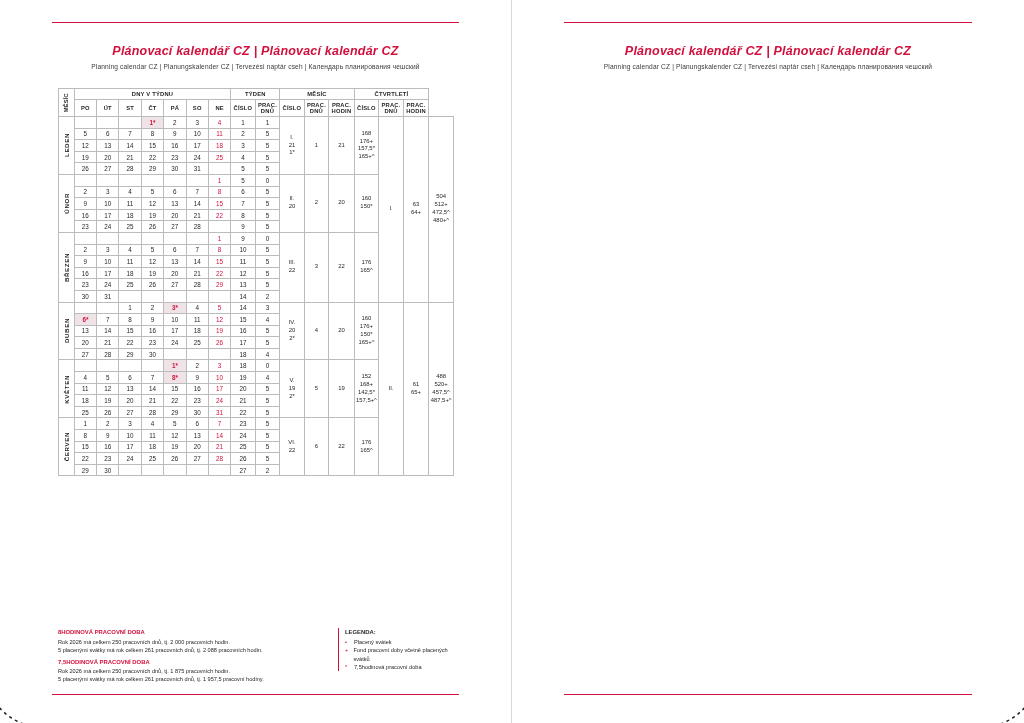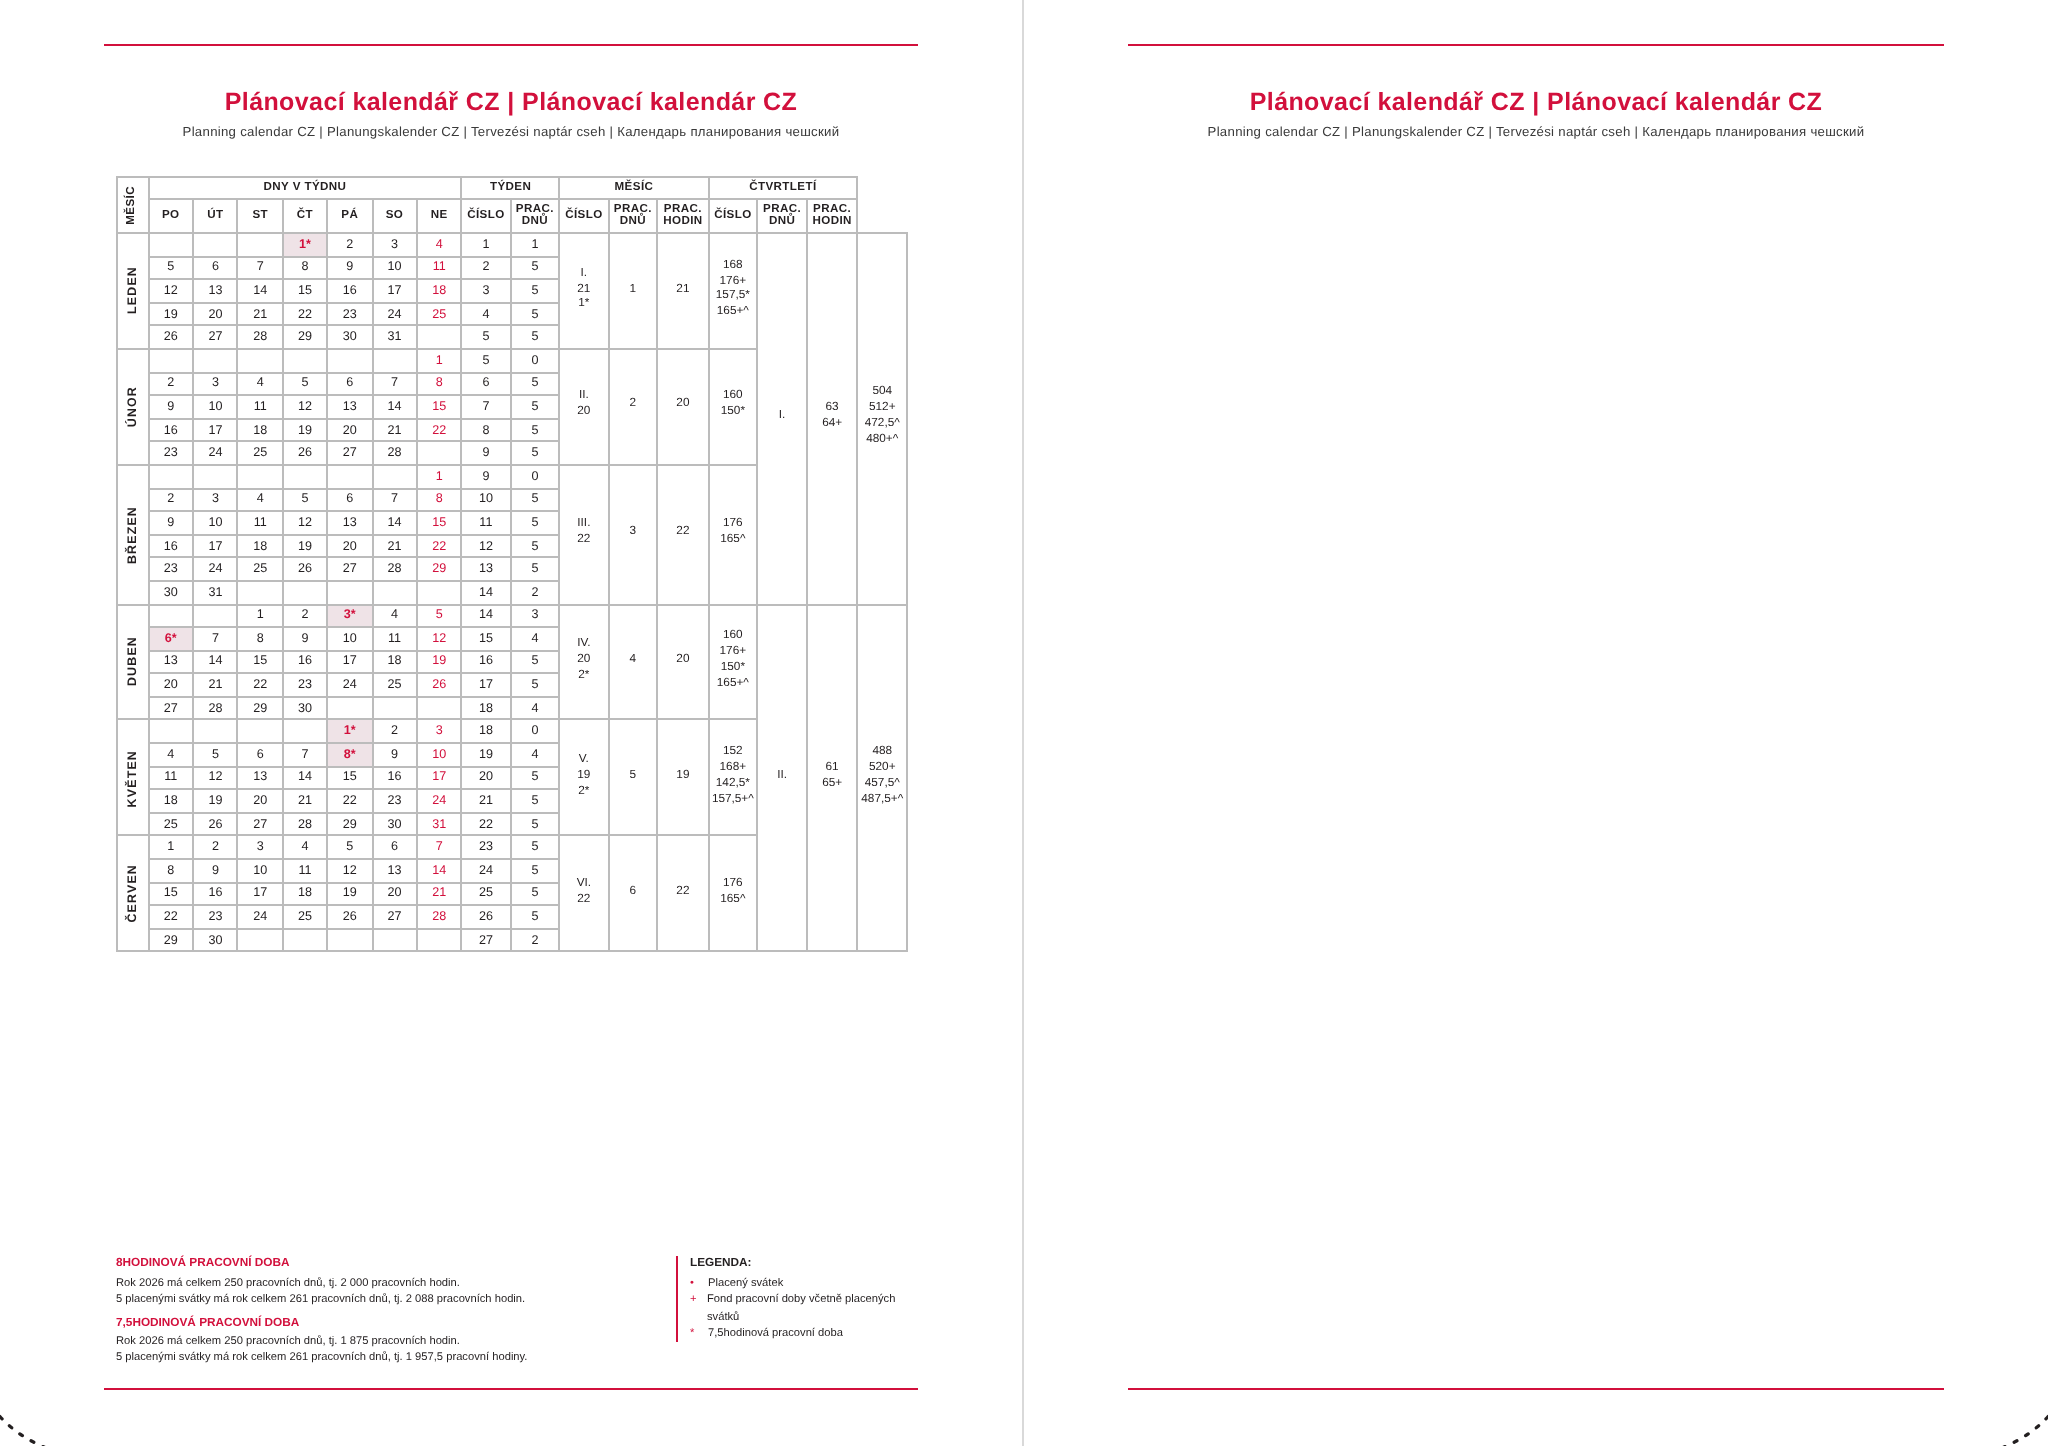--- a/index.html
+++ b/index.html
@@ -16,21 +16,21 @@
   .page { position:relative; width:512px; height:723px; background:#fff; }
   .page.left { border-right:1px solid #d9d9d9; }
 
   
   .rule { position:absolute; left:52px; right:52px; height:1px; background:#d2103c; }
   .rule.top { top:22px; }
   .rule.bottom { bottom:28px; }
 
   .titles { position:absolute; left:0; right:0; top:44px; text-align:center; }
   .title-main {
-    color:#d2103c; font-weight:bold; font-size:12.5px; letter-spacing:.2px;
+    color:#d2103c; font-weight:bold; font-size:12.5px; letter-spacing:.2px;font-style:italic;
   }
   .title-sep { color:#d2103c; font-weight:bold; }
   .title-sub { margin-top:5px; font-size:6.6px; color:#3a3a3a; letter-spacing:.15px; }
 
   
   .cal {
     position:absolute; border-collapse:collapse;
     font-size:6.3px; color:#231f20;
   }
   .cal.left-cal { left:58px; top:88px; width:396px; }

